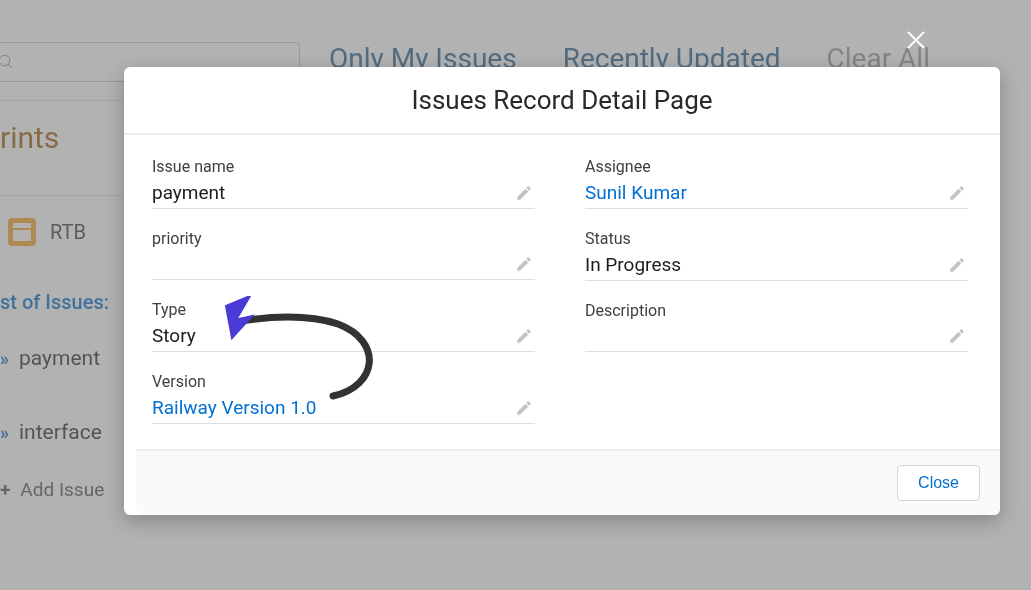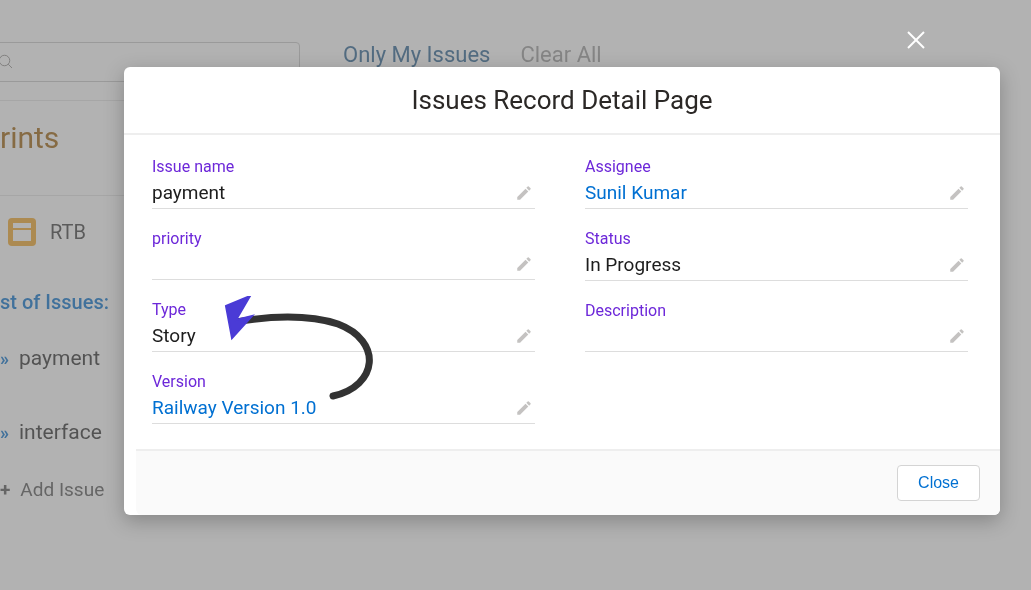--- a/index.html
+++ b/index.html
@@ -25,23 +25,23 @@
     width: 350px; height: 40px;
     border: 1px solid #c9c9c9;
     border-radius: 4px;
     background: #fff;
     display: flex; align-items: center;
     padding-left: 46px;
   }
   .bg-search svg { position:absolute; left:46px; top:10px; width:18px; height:18px; stroke:#706e6b; }
   .filter-links {
     position: absolute;
-    left: 343px; top: 42px;
-    display: flex; gap: 30px;
-    font-size: 22px;
+    left: 329px; top: 42px;
+    display: flex; gap: 46px;
+    font-size: 28px;
     color: #2a6496;
   }
   .filter-links .muted { color: #9b9b9b; }
   .bg-heading {
     position: absolute;
     left: 0; top: 120px;
     font-size: 30px; font-weight: 400;
     color: #a16207;
   }
   .hr1 { position:absolute; left:0; top:100px; width:310px; border-top:1px solid #e4e4e4; }
@@ -106,21 +106,21 @@
     padding: 18px 0 18px;
     border-bottom: 2px solid #eee;
   }
   .modal-body {
     display: flex;
     gap: 50px;
     padding: 22px 32px 5px 28px;
   }
   .col { flex: 1; display: flex; flex-direction: column; gap: 18px; }
 
-  .field-label { font-size: 16px; color: #6d28d9; }
+  .field-label { font-size: 16px; color: #404040; }
   .field-row {
     display: flex; align-items: center; justify-content: space-between;
     border-bottom: 1px solid #ddd;
     padding: 3px 2px 4px 0;
     margin-top: 2px;
     min-height: 30px;
   }
   .field-value { font-size: 19px; color: #1d1d1d; }
   .field-value.link { color: #0070d2; }
   .pencil { width: 18px; height: 18px; opacity: .45; cursor: pointer; flex-shrink: 0; }
@@ -169,20 +169,21 @@
     <span>
       <svg viewBox="0 0 24 24" fill="none">
           <circle cx="10" cy="10" r="7"></circle>
           <line x1="20" y1="20" x2="15" y2="15"></line>
         </svg>
     </span>
   </div>
 
   <div class="filter-links">
     <span>Only My Issues</span>
+    <span>Recently Updated</span>
     <span class="muted">Clear All</span>
   </div>
 
   <div class="hr1"></div>
   <div class="bg-heading">rints</div>
   <div class="hr2"></div>
 
   <div class="rtb">
     <span class="rtb-icon"></span>
     <span>RTB</span>

